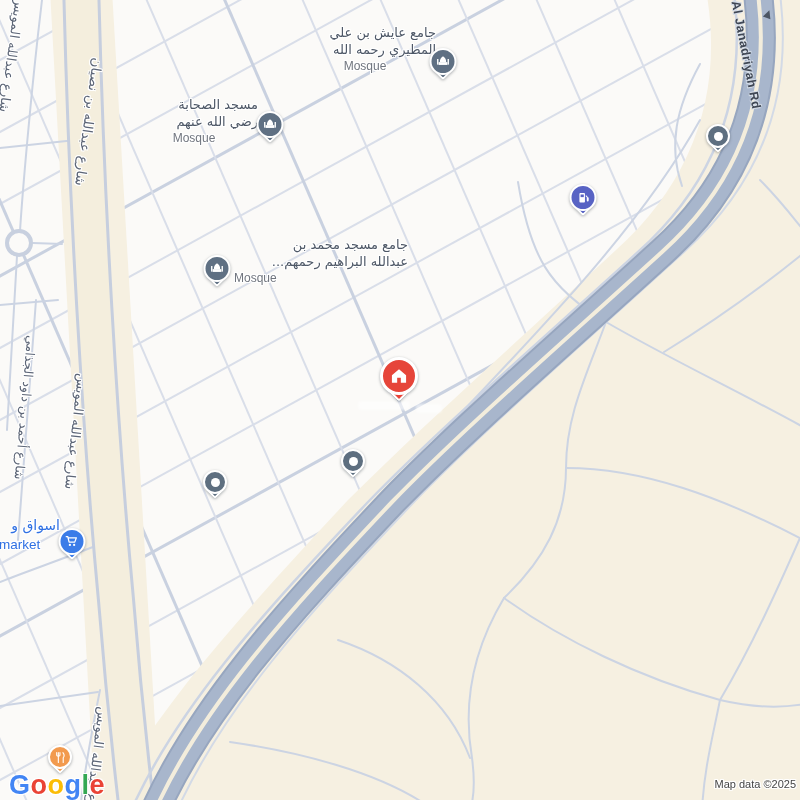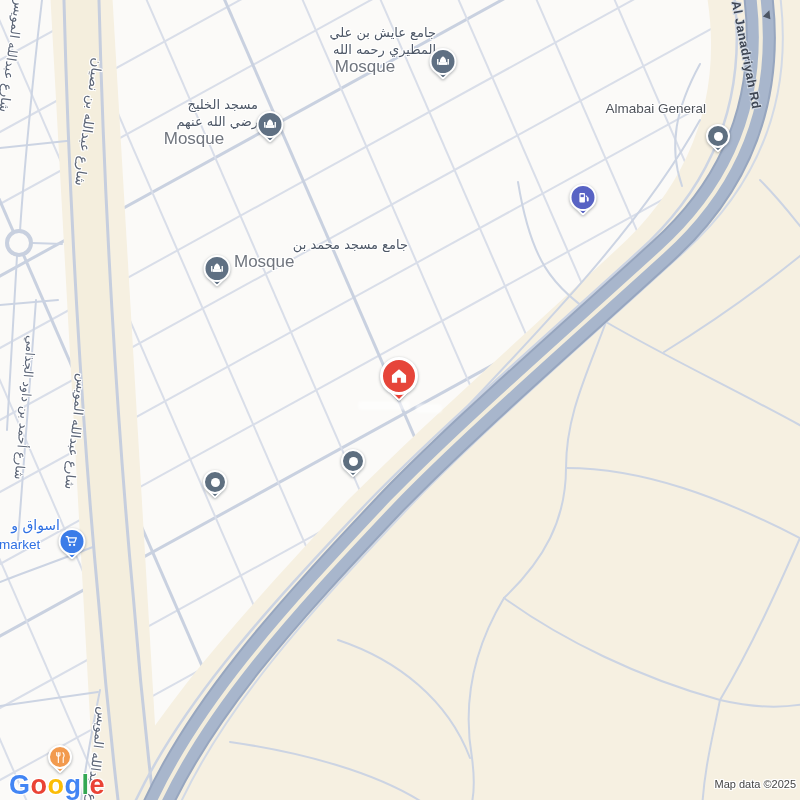--- a/index.html
+++ b/index.html
@@ -4,21 +4,21 @@
 <style>
   html,body{margin:0;padding:0;background:#e8e8e8;}
   #map{position:relative;width:800px;height:800px;overflow:hidden;background:#fbfaf8;
        font-family:"Liberation Sans","DejaVu Sans",sans-serif;}
   #basemap{position:absolute;left:0;top:0;}
   .halo{text-shadow:-1px -1px 0 #fff,1px -1px 0 #fff,-1px 1px 0 #fff,1px 1px 0 #fff,
         0 -1px 0 #fff,0 1px 0 #fff,-1px 0 0 #fff,1px 0 0 #fff;}
   .poi-label{position:absolute;text-align:right;line-height:17px;}
   .ar{font-family:"DejaVu Sans",sans-serif;font-size:13px;color:#4d5766;direction:rtl;}
   .ar14{font-size:14px;}
-  .cat{font-size:17px;color:#70757e;text-align:center;font-family:"Liberation Sans",sans-serif;direction:ltr;}
+  .cat{font-size:12px;color:#70757e;text-align:center;font-family:"Liberation Sans",sans-serif;direction:ltr;}
   .biz{font-family:"Liberation Sans",sans-serif;font-size:13.5px;color:#50545b;direction:ltr;line-height:18px;}
   .blue{color:#2f70e3;}
   .st-label{position:absolute;font-family:"DejaVu Sans",sans-serif;font-size:13px;color:#5c6576;
             text-align:center;letter-spacing:1px;direction:rtl;white-space:nowrap;}
   .rd-label{position:absolute;font-family:"Liberation Sans",sans-serif;font-weight:bold;font-size:12.5px;
             color:#3f4754;text-align:center;letter-spacing:.5px;white-space:nowrap;
             text-shadow:0 0 2px #e7ebf2,1px 1px 0 #cfd8e4,-1px -1px 0 #cfd8e4;}
   .pin{position:absolute;transform:translate(-50%,-100%);display:flex;flex-direction:column;
        align-items:center;filter:drop-shadow(0 1px 1.5px rgba(40,50,60,.4));}
   .bubble{width:27px;height:27px;border-radius:50%;border:2px solid #fff;box-sizing:border-box;
@@ -136,32 +136,32 @@
   <div class="st-label halo" style="left:11px;top:757px;width:170px;transform:rotate(97deg);">شارع عبدالله المويس</div>
   <div class="st-label halo" style="left:-72px;top:400px;width:195px;transform:rotate(95deg);font-size:12.5px;">شارع أحمد بن داود الجذامي</div>
 
   <div class="poi-label" style="left:294px;top:24px;width:142px;">
     <div class="ar halo">جامع عايش بن علي</div>
     <div class="ar halo">المطيري رحمه الله</div>
     <div class="cat halo">Mosque</div>
   </div>
 
   <div class="poi-label" style="left:130px;top:96px;width:128px;">
-    <div class="ar halo">مسجد الخليج</div>
+    <div class="ar halo">مسجد الصحابة</div>
     <div class="ar halo">رضي الله عنهم</div>
     <div class="cat halo">Mosque</div>
   </div>
 
   <div class="poi-label" style="left:234px;top:236px;width:174px;">
     <div class="ar halo">جامع مسجد محمد بن</div>
+    <div class="ar halo">عبدالله البراهيم رحمهم...</div>
     <div class="cat halo" style="text-align:left;">Mosque</div>
   </div>
 
   <div class="poi-label" style="left:550px;top:100px;width:156px;">
-    <div class="biz halo">Almabai General</div>
   </div>
 
 
   <div class="poi-label" style="left:-38px;top:517px;width:98px;">
     <div class="ar ar14 blue halo">اسواق و</div>
   </div>
   <div class="poi-label" style="left:-37px;top:536px;width:110px;text-align:left;">
     <div class="biz blue halo" style="font-size:13.5px;color:#2f70e3;">Supermarket</div>
   </div>
 

